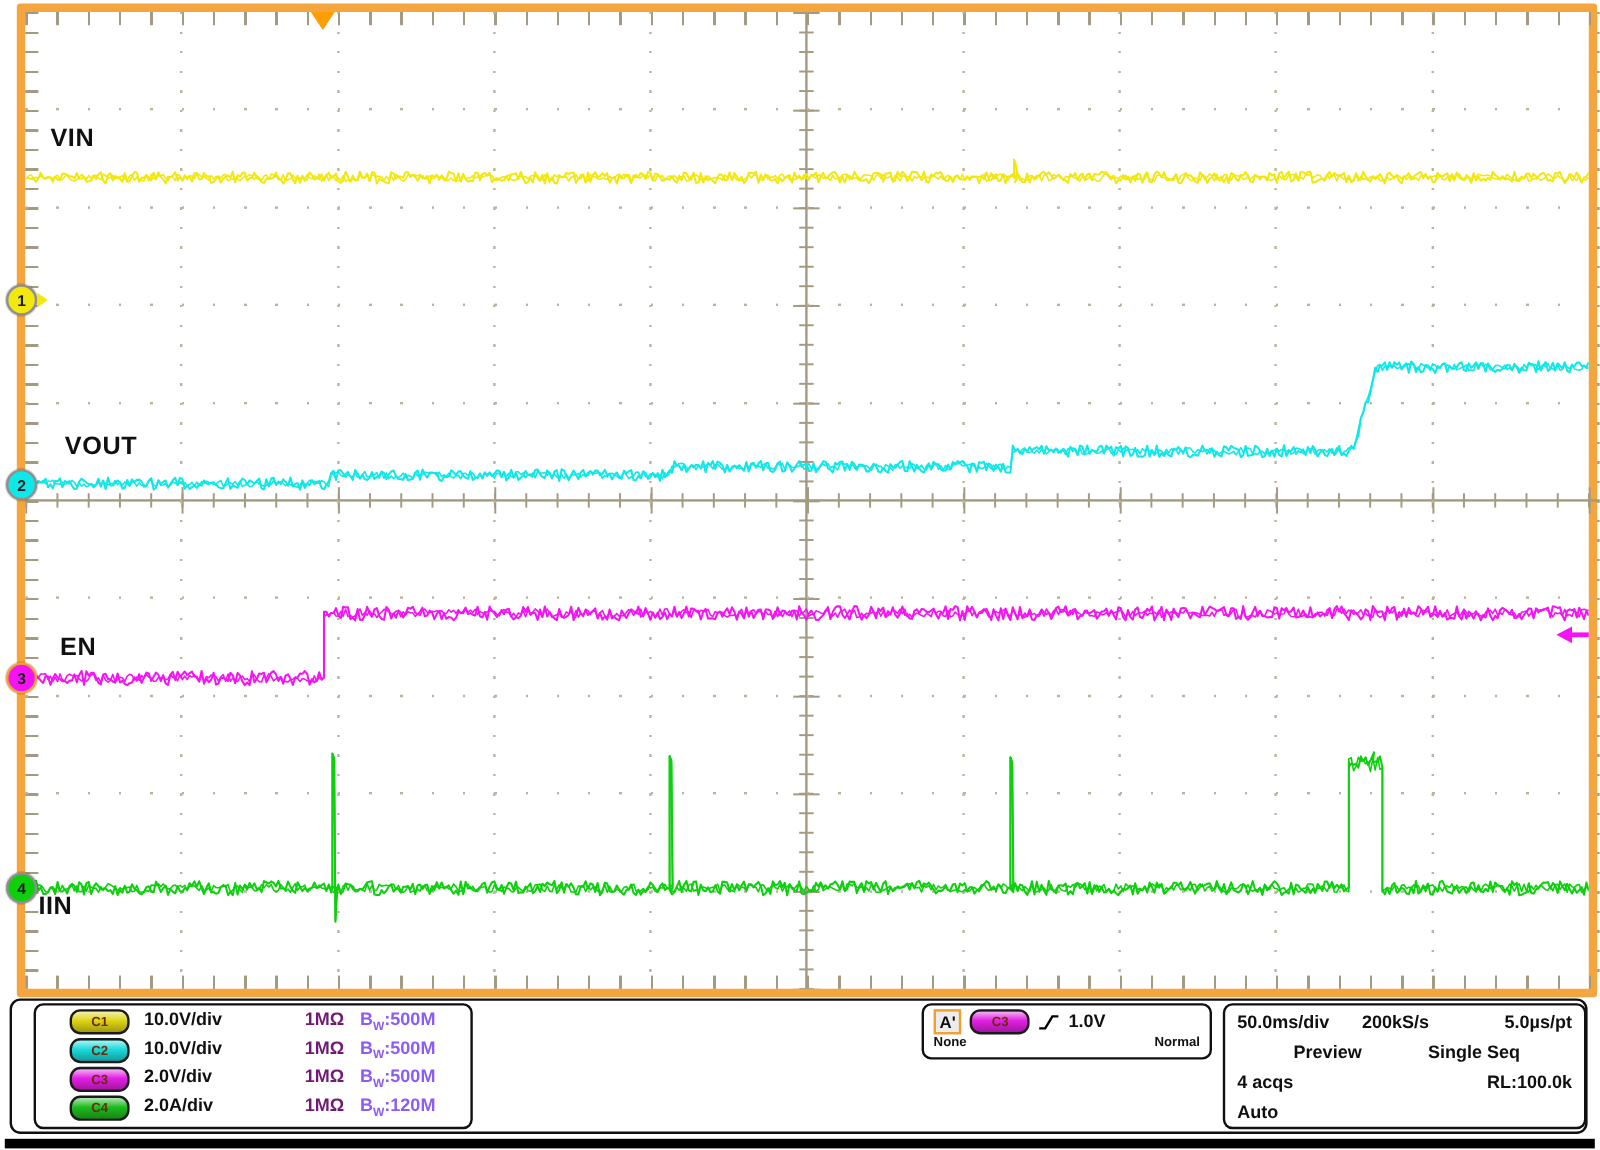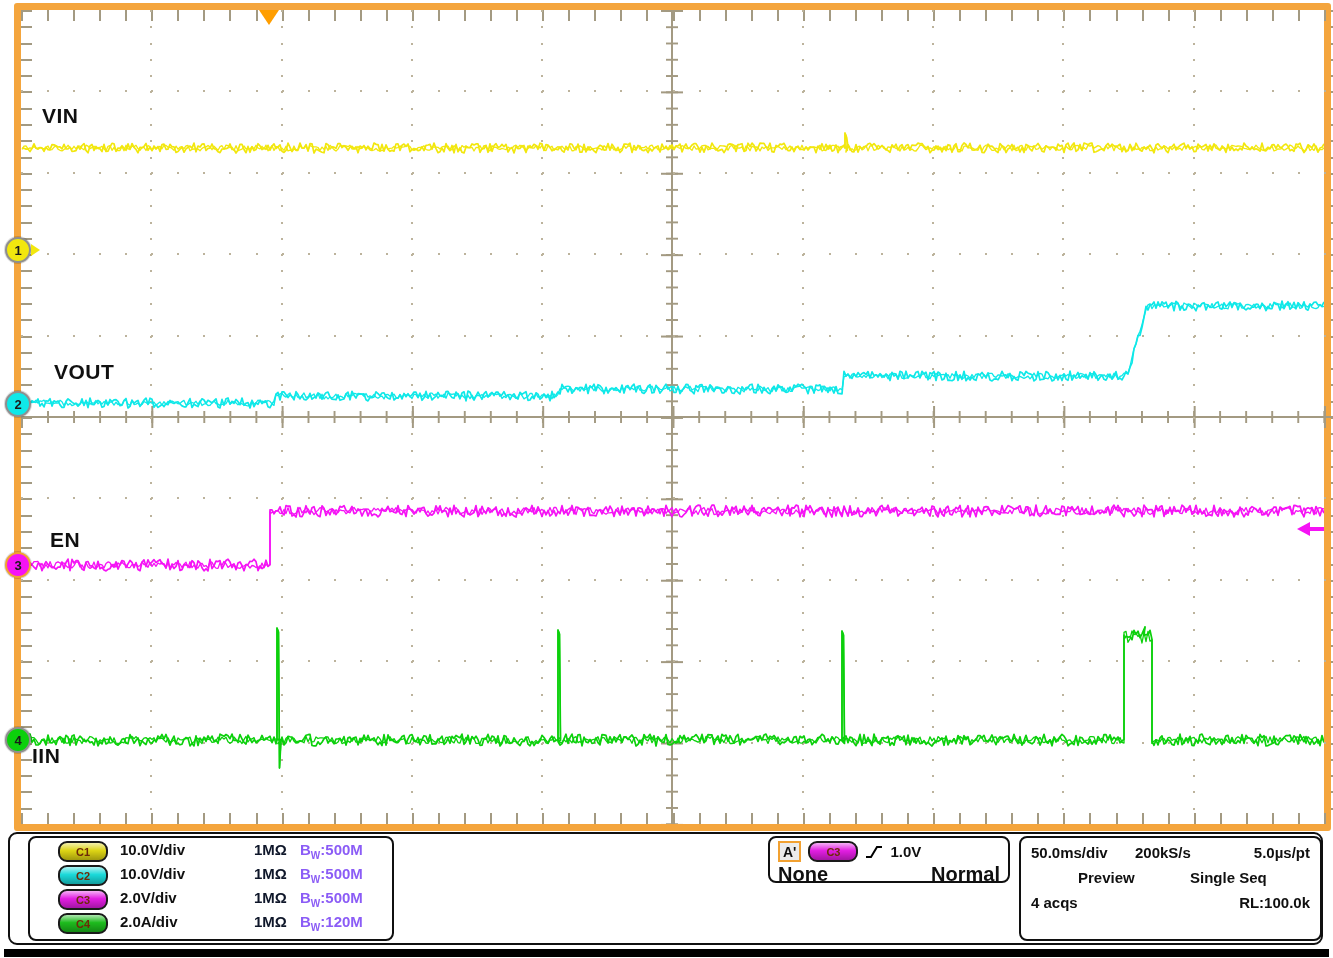--- a/index.html
+++ b/index.html
@@ -63,30 +63,30 @@
   #readout{position:absolute;left:8px;top:832px;width:1315px;height:113px;
     border:2px solid #101010;border-radius:9px;background:#fff;box-sizing:border-box;}
   #ch-box{position:absolute;left:18px;top:2px;width:366px;height:105px;
     border:2px solid #101010;border-radius:8px;box-sizing:border-box;padding:3px 0 0 8px;}
   .ch-row{display:flex;align-items:flex-start;height:24px;padding-left:20px;}
   .pill{width:46px;height:17px;border-radius:9px;border:2px solid #1a1a1a;
     display:flex;align-items:center;justify-content:center;
     font-size:11px;color:#6d2a08;flex:none;
     background-image:linear-gradient(180deg,rgba(255,255,255,.65),rgba(255,255,255,0) 45%,rgba(0,0,0,.28));}
   .ch-scale{margin-left:12px;width:134px;font-size:15px;color:#101010;}
-  .ch-imp{width:46px;font-size:15px;color:#0f172a;}
+  .ch-imp{width:46px;font-size:15px;color:#701a75;}
   .bw{font-size:15px;color:#8b5cf6;white-space:nowrap;}
   .bwsub{font-size:10px;}
   #trig-box{position:absolute;left:758px;top:2px;width:242px;height:47px;
     border:2px solid #101010;border-radius:8px;box-sizing:border-box;padding:3px 8px 0 8px;}
   .trig-row1{display:flex;align-items:center;height:21px;gap:7px;}
   .achip{border:2px solid #f2a131;background:#ececec;font-size:14px;color:#101010;
     padding:0 3px;height:17px;display:flex;align-items:center;}
   .trig-level-text{font-size:15px;color:#101010;}
-  .trig-row2{display:flex;justify-content:space-between;font-size:20px;color:#101010;margin-top:1px;}
+  .trig-row2{display:flex;justify-content:space-between;font-size:11px;color:#101010;margin-top:1px;}
   #horiz-box{position:absolute;left:1009px;top:2px;width:303px;height:105px;
     border:2px solid #101010;border-radius:8px;box-sizing:border-box;padding:2px 10px 0 10px;}
   .h-row{display:flex;align-items:center;height:25px;font-size:15px;color:#101010;}
   .h-scale{width:104px;}
   .h-right{margin-left:auto;}
   .h-status{width:112px;margin-left:47px;}
   #bottom-black{position:absolute;left:4px;top:949px;width:1325px;height:8px;background:#000;}
 </style>
 </head>
 <body>
@@ -210,18 +210,21 @@
         <span class="h-right">5.0µs/pt</span>
       </div>
       <div class="h-row">
         <span class="h-status">Preview</span>
         <span>Single Seq</span>
       </div>
       <div class="h-row">
         <span>4 acqs</span>
         <span class="h-right">RL:100.0k</span>
       </div>
+      <div class="h-row">
+        <span>Auto</span>
+      </div>
     </div>
 
   </div>
 
   <div id="bottom-black"></div>
 </div>
 
 </body></html>

